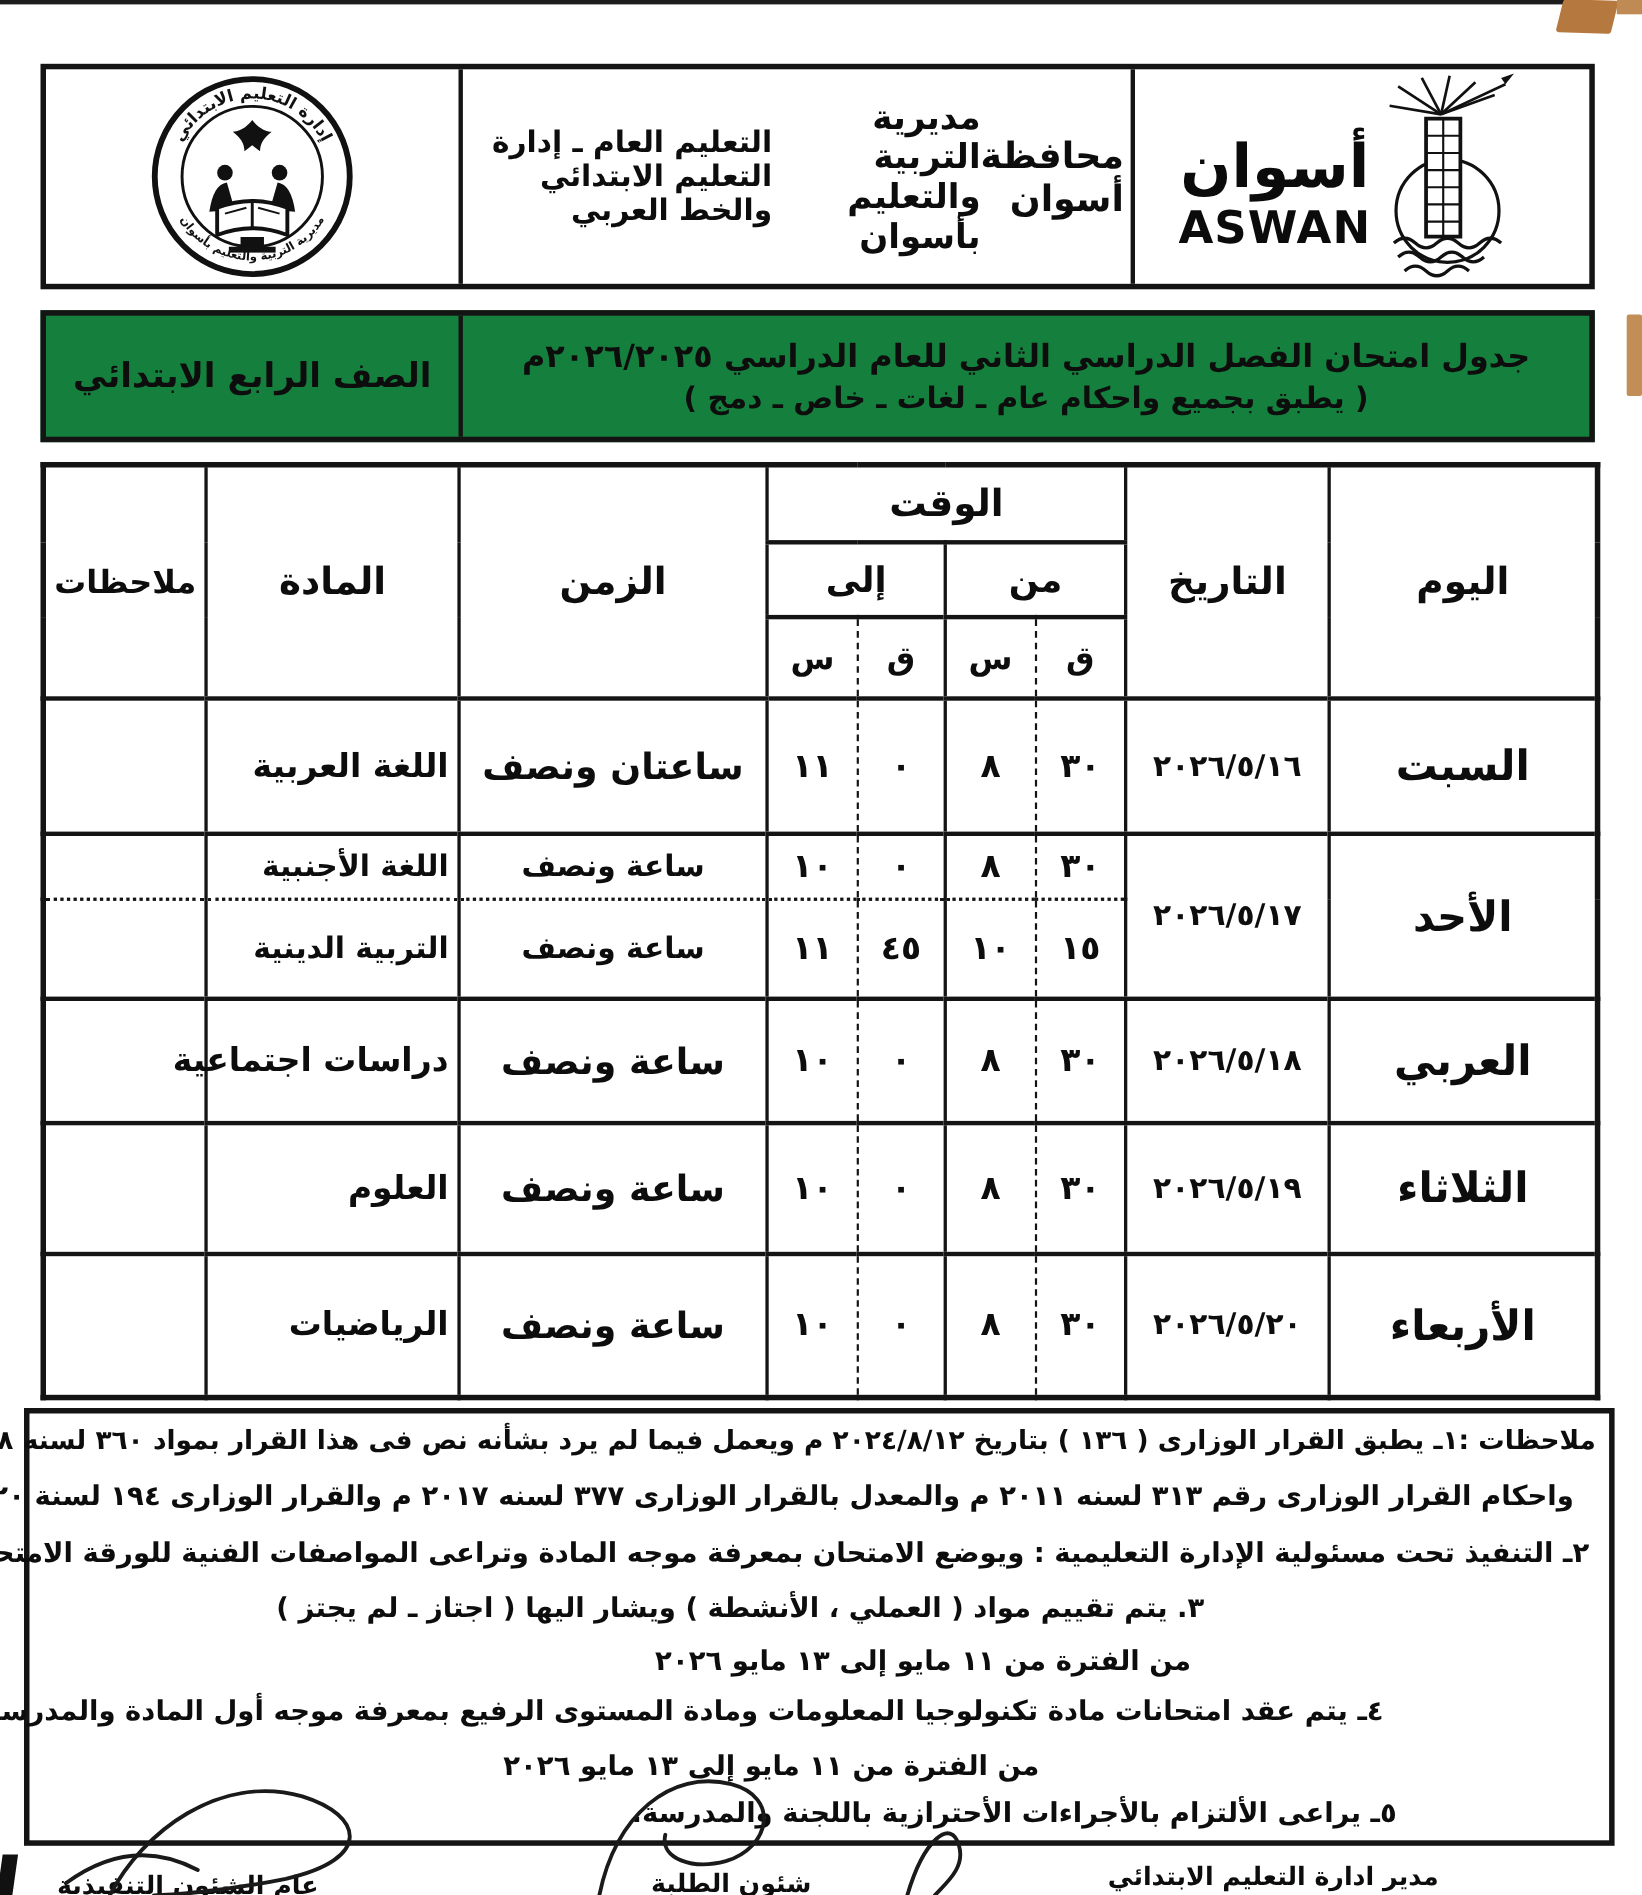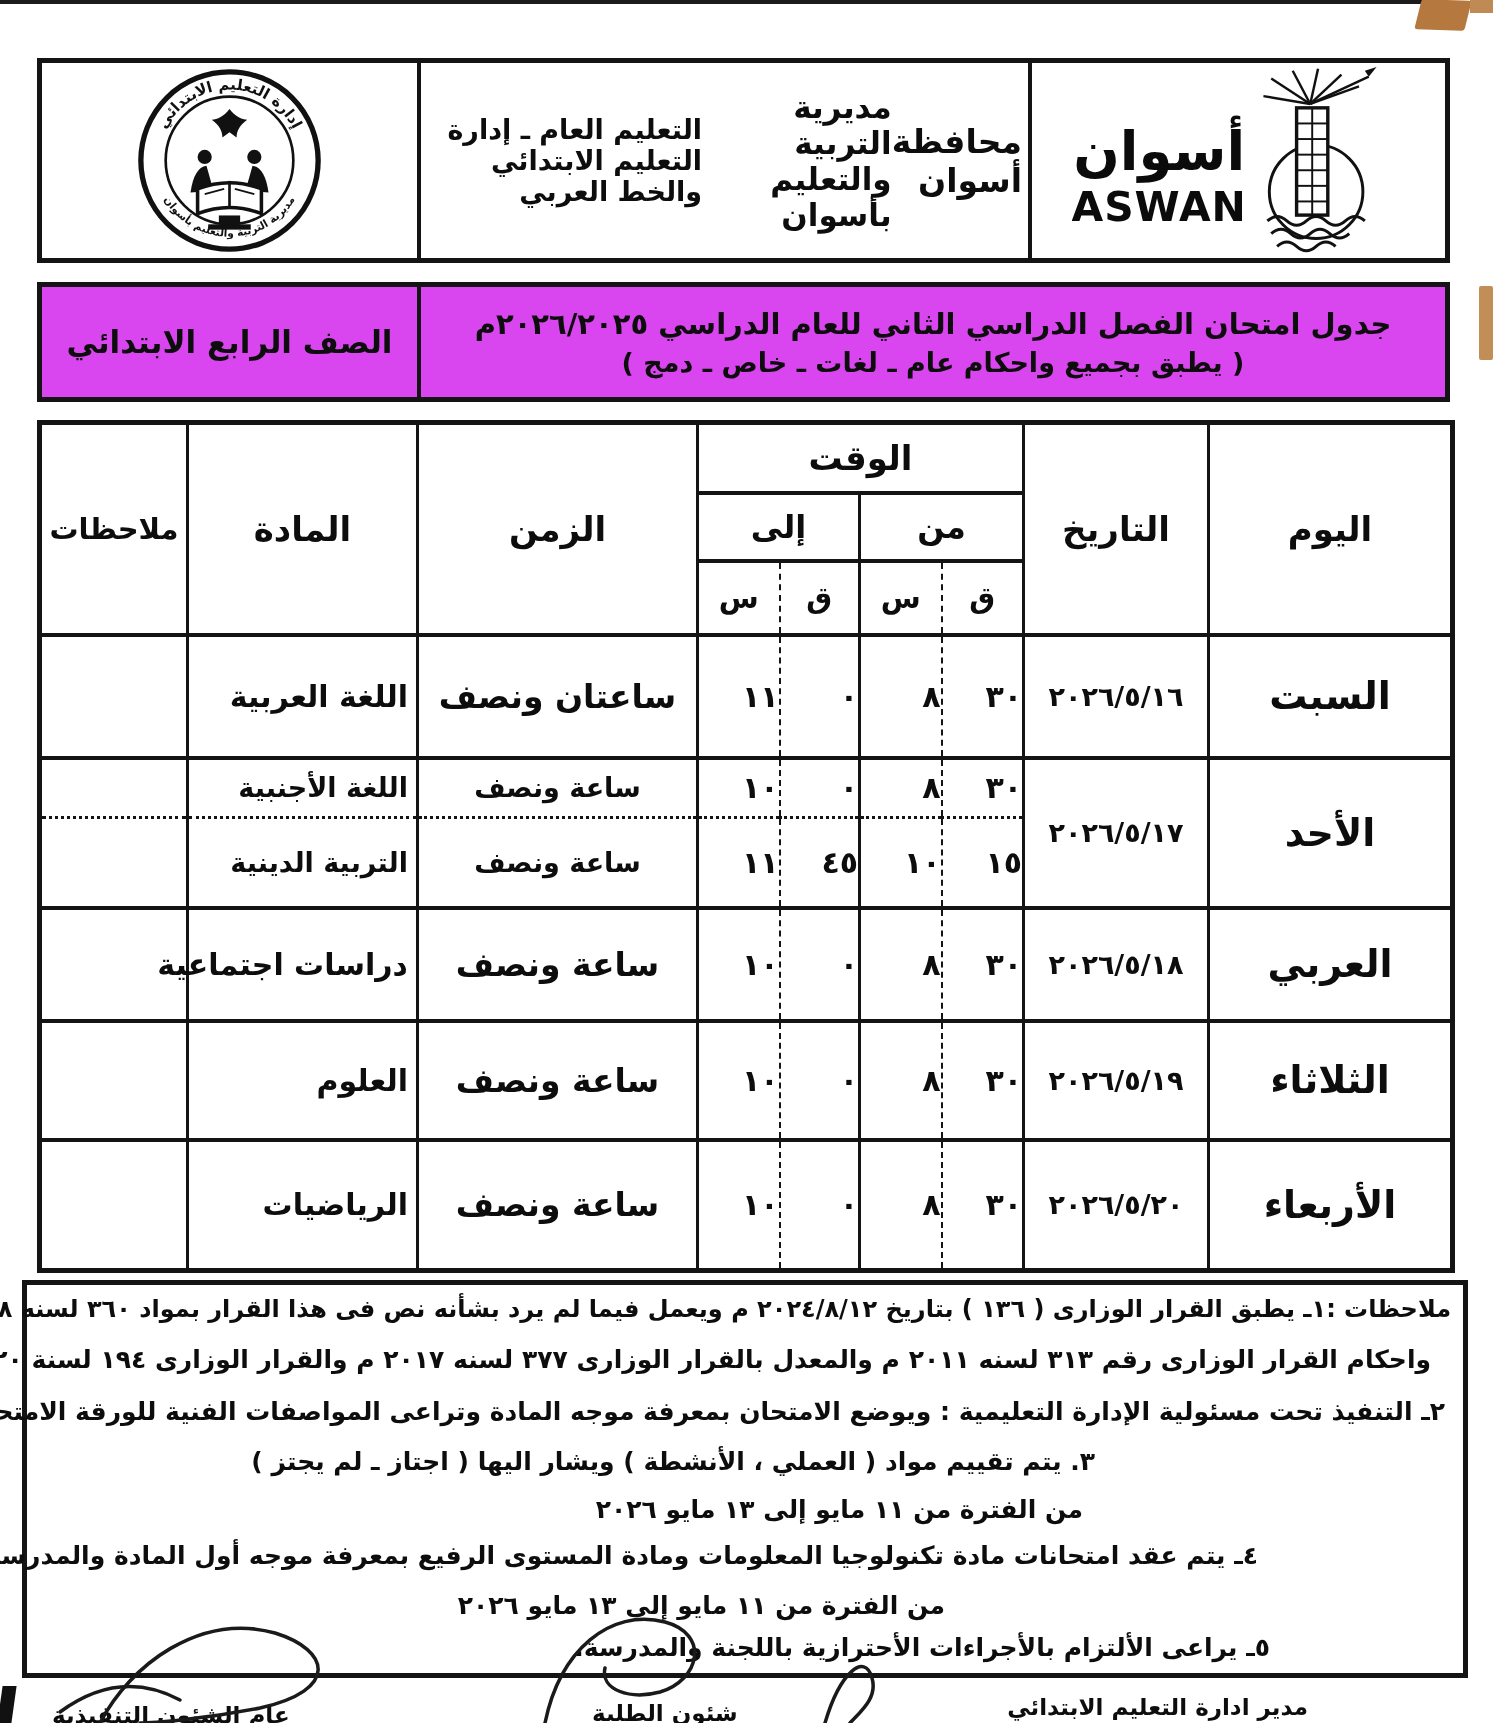--- a/index.html
+++ b/index.html
@@ -24,21 +24,21 @@
   .org-cell{width:615px;border-left:4px solid #141414;border-right:4px solid #141414;
     display:flex;flex-direction:row;align-items:center;justify-content:space-around;
     direction:rtl;padding:10px 6px;box-sizing:border-box;}
   .org-line-1{font-size:33px;}
   .org-line-2{font-size:31px;}
   .org-line-3{font-size:27px;}
   .aswan-cell{flex:1;position:relative;direction:ltr;}
   
   .title-box{
     position:absolute;left:37px;top:282px;width:1413px;height:120px;
-    border:5px solid #141414;display:flex;direction:ltr;box-sizing:border-box;background:#d946ef;
+    border:5px solid #141414;display:flex;direction:ltr;box-sizing:border-box;background:#15803d;
   }
   .grade-cell{width:375px;border-right:4px solid #141414;display:flex;align-items:center;justify-content:center;font-size:31px;direction:rtl;}
   .title-cell{flex:1;display:flex;flex-direction:column;align-items:center;justify-content:center;direction:rtl;gap:6px;}
   .title-line-1{font-size:29px;}
   .title-line-2{font-size:27px;}
   
   table.sched{
     position:absolute;left:37px;top:420px;width:1413px;
     border-collapse:collapse;table-layout:fixed;direction:rtl;text-align:center;
     border:5px solid #141414;background:#fff;
@@ -46,21 +46,21 @@
   .sched th,.sched td{
     border:3px solid #141414;border-top-width:4px;border-bottom-width:4px;
     vertical-align:middle;padding:0;font-weight:bold;color:#0d0d0d;
   }
   .sched th{font-size:34px;}
   tr.hr2 th{font-size:32px;}
   tr.hr3 th{font-size:29px;}
   th.h-note{font-size:29px;letter-spacing:-1px;}
   td.day{font-size:38px;}
   td.date{font-size:27px;}
-  td.num{font-size:30px;text-align:right;}
+  td.num{font-size:30px;}
   td.dur{font-size:33px;white-space:nowrap;}
   td.subj{font-size:30px;text-align:right;padding-right:8px;white-space:nowrap;}
   tr.r-sun-a td.dur,tr.r-sun-a td.subj,
   tr.r-sun-b td.dur,tr.r-sun-b td.subj{font-size:27px;}
   
   .dashL{border-left:2px dashed #141414 !important;}
   .noR{border-right-width:0 !important;}
   
   .dotB{border-bottom:3px dotted #141414 !important;}
   .noT{border-top-width:0 !important;}

